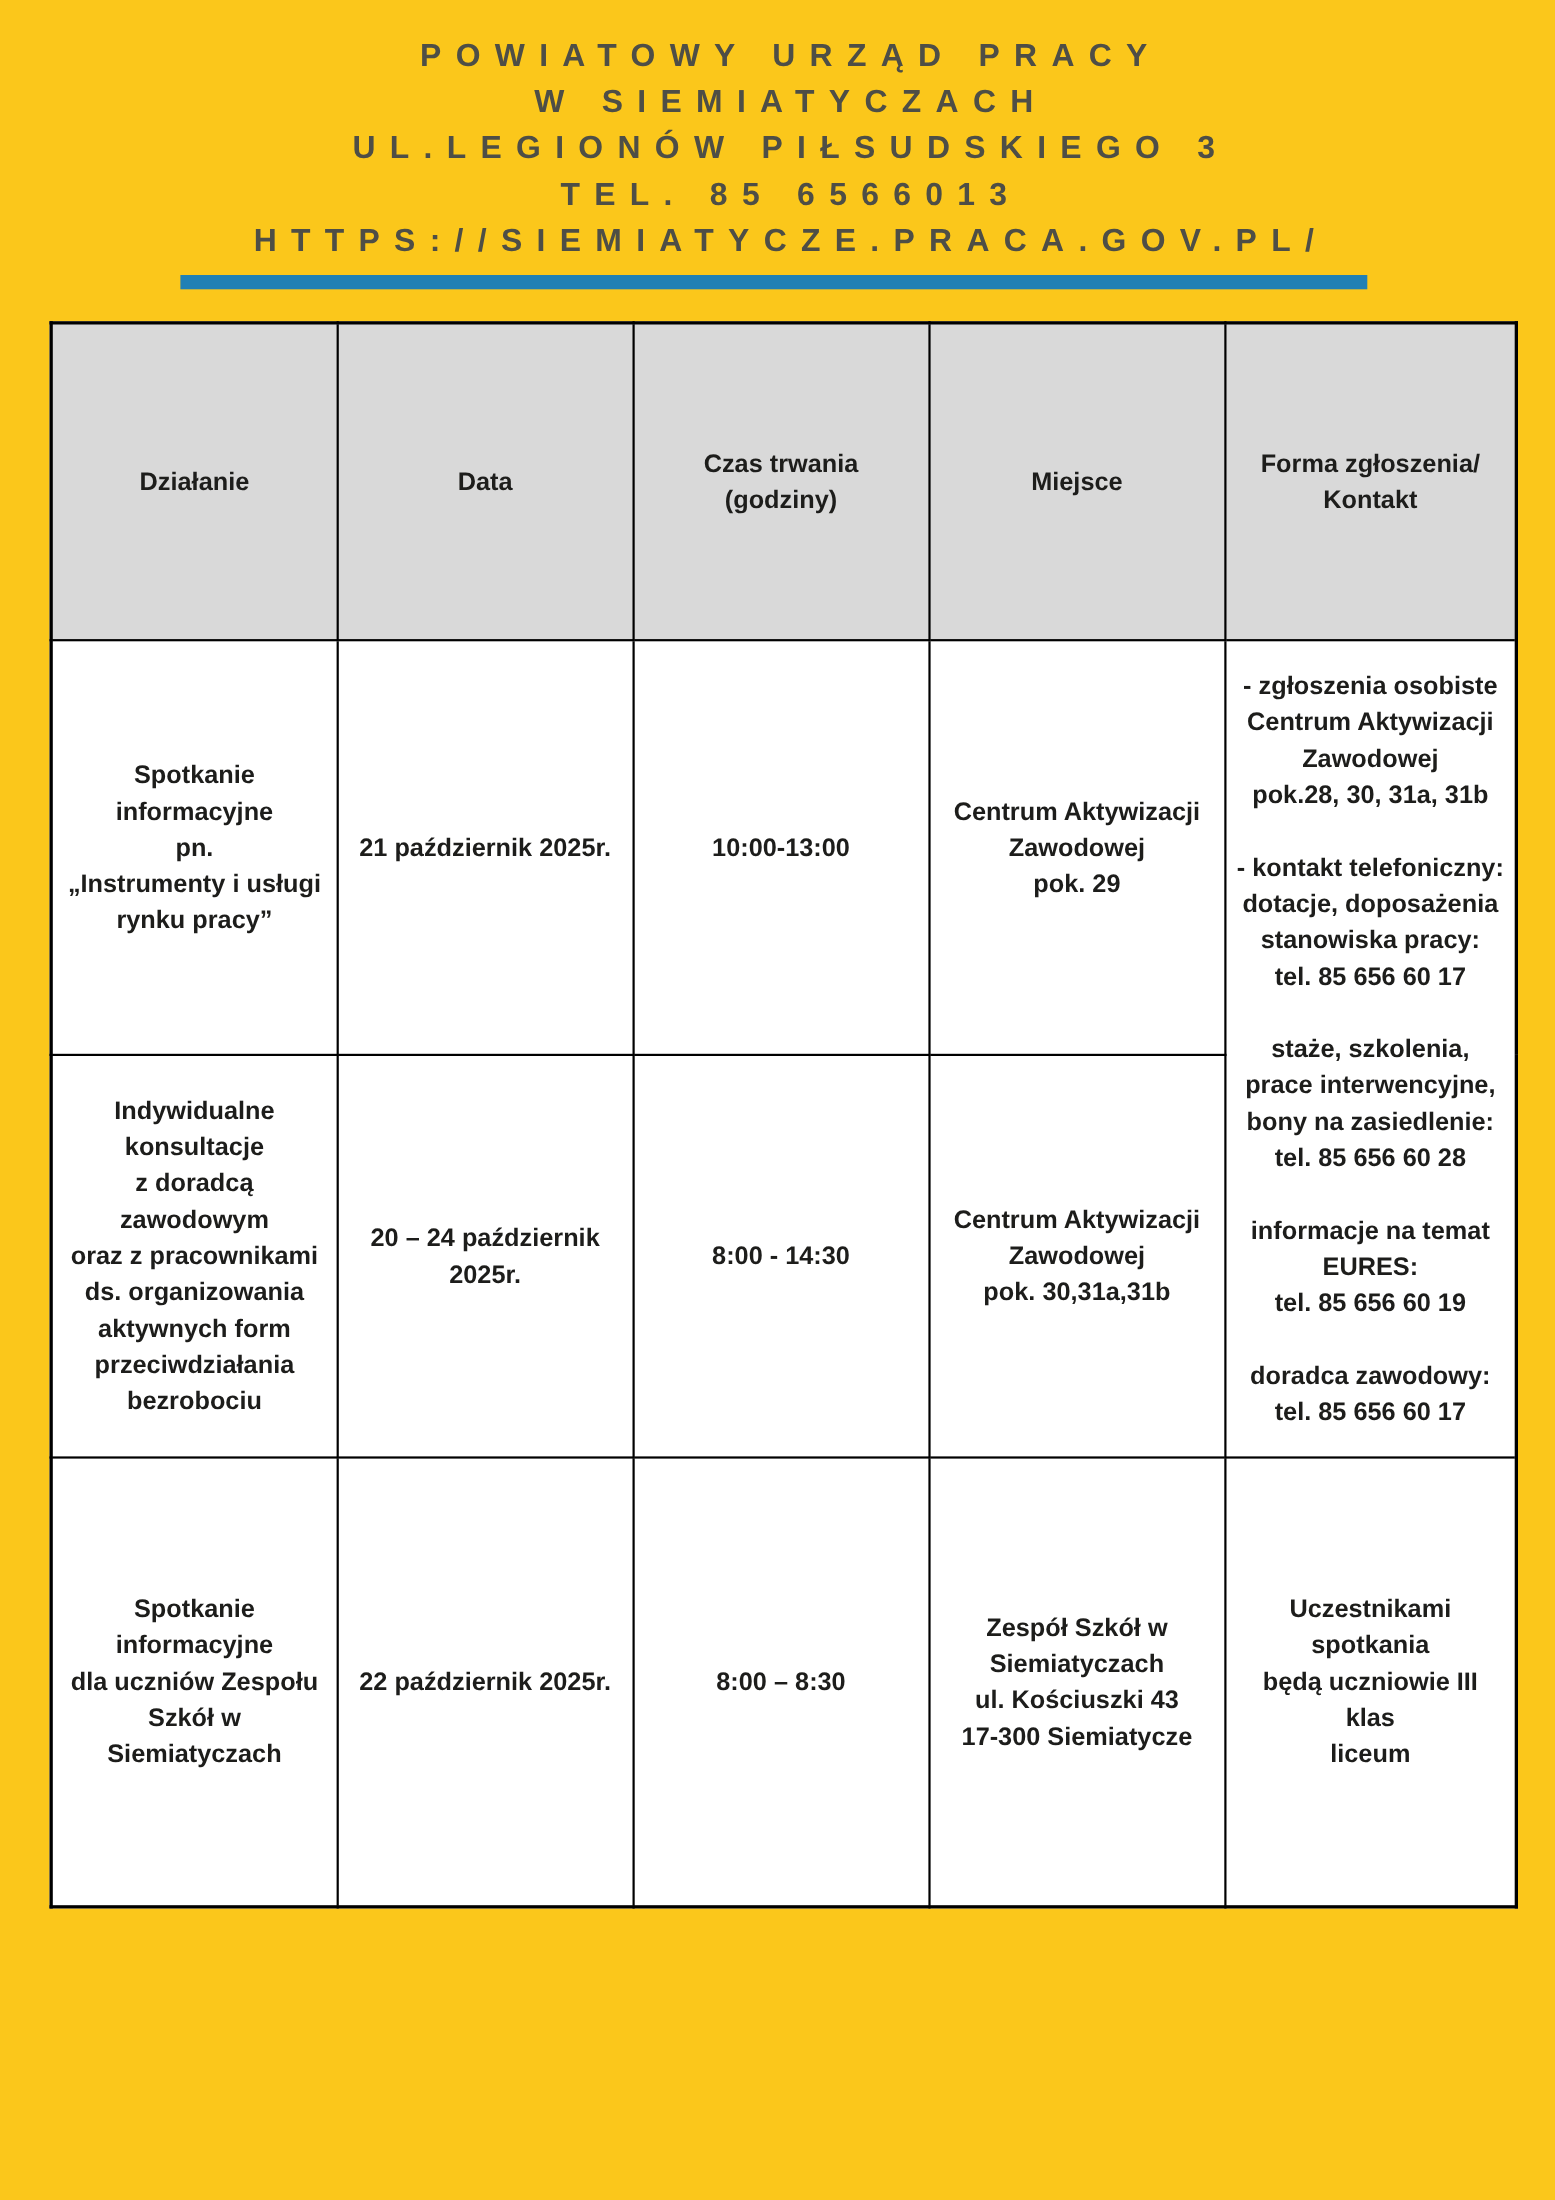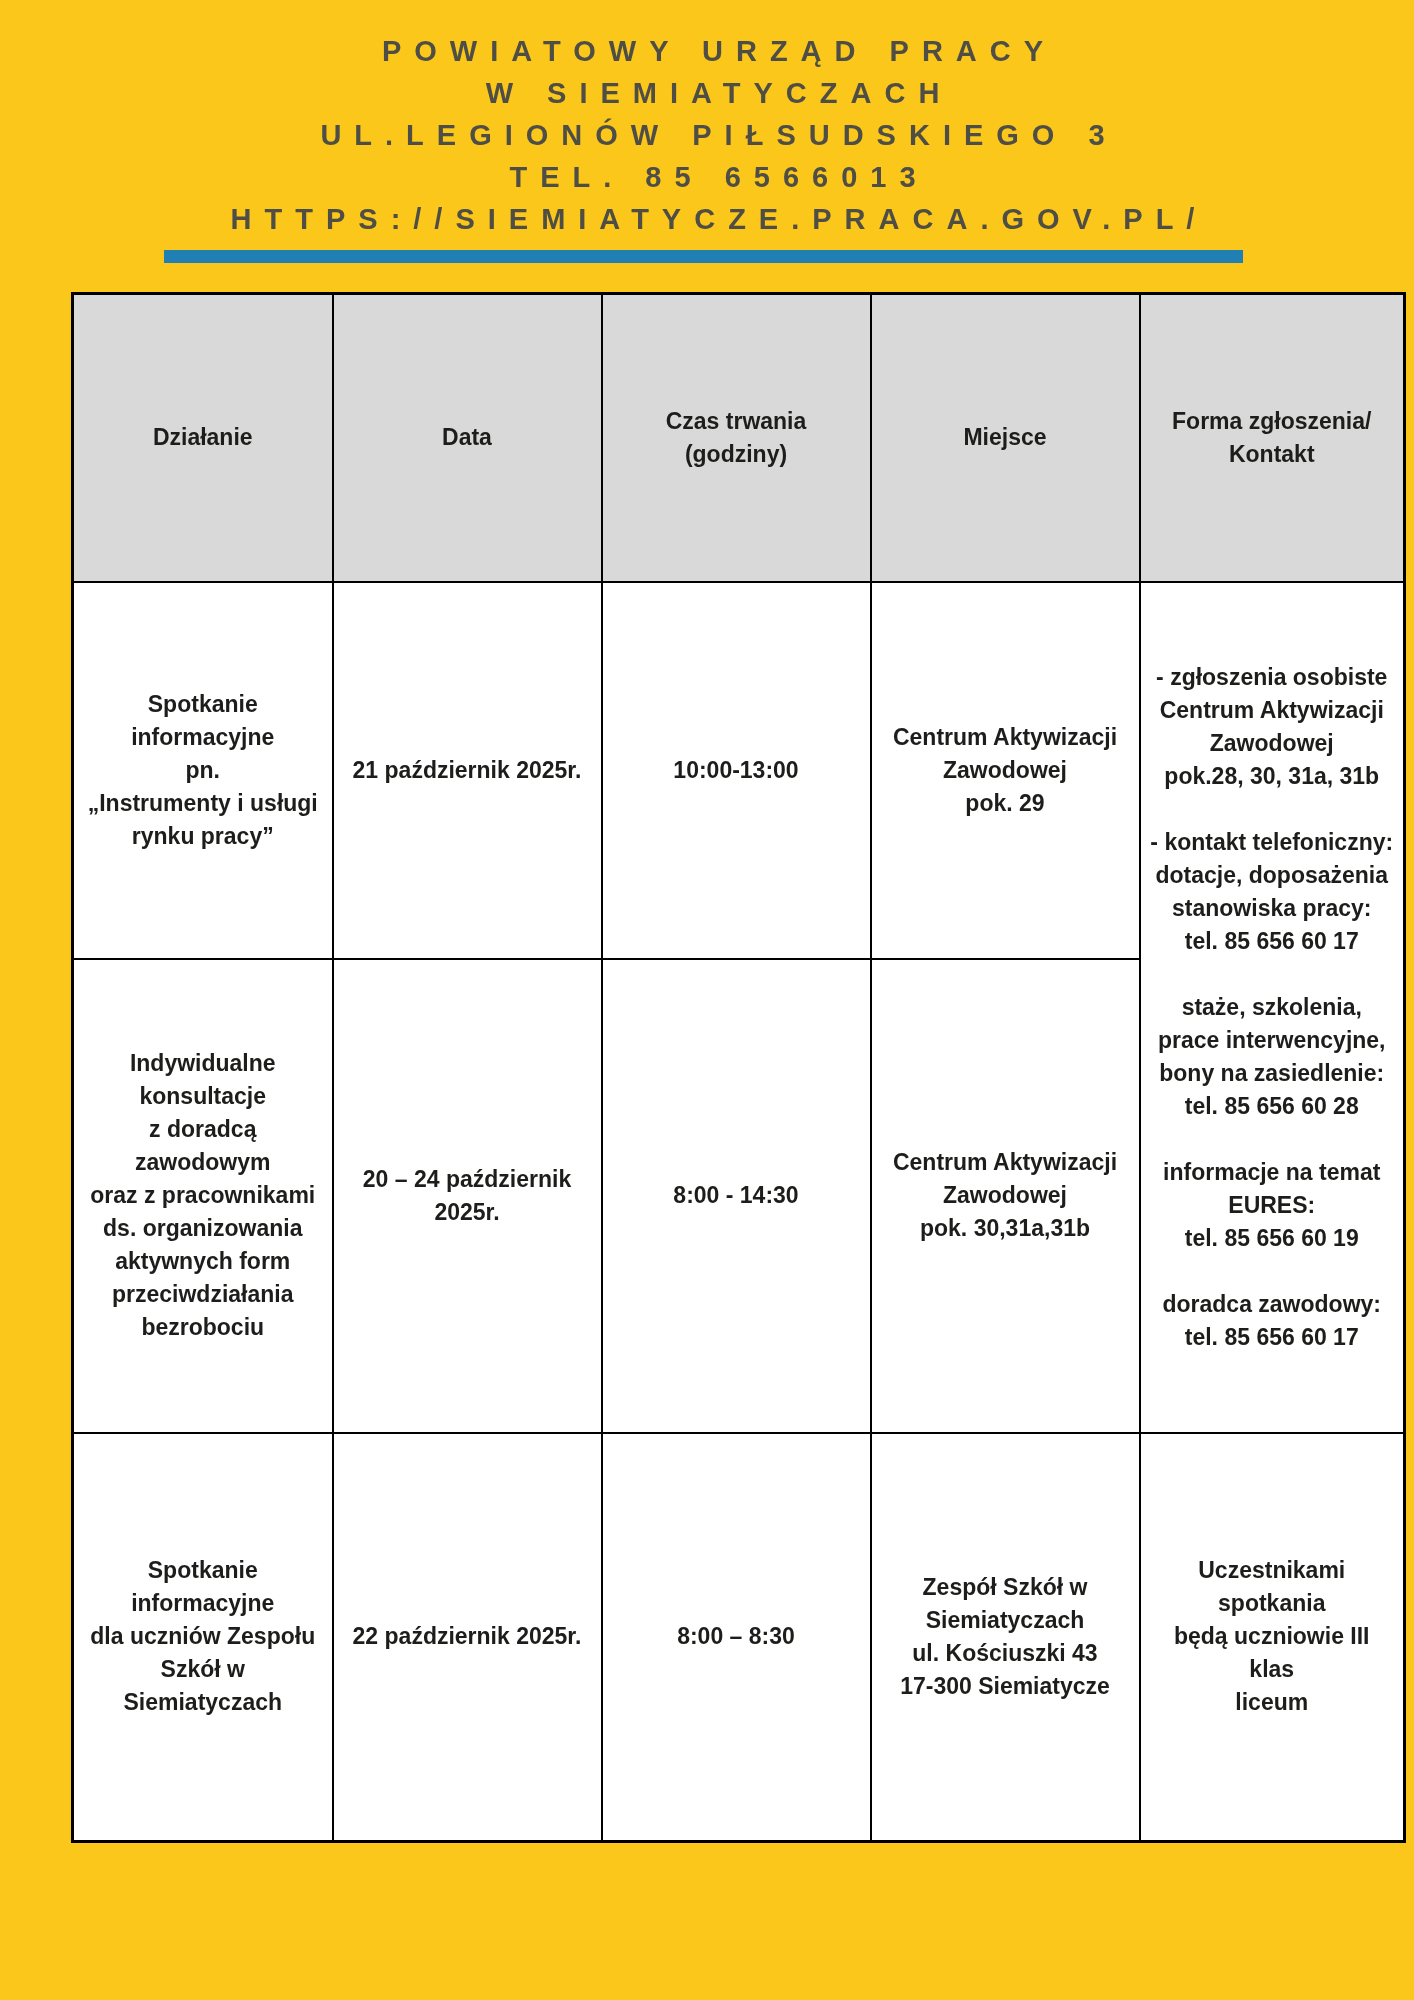--- a/index.html
+++ b/index.html
@@ -51,28 +51,28 @@
     border: 2px solid var(--border);
     text-align: center;
     vertical-align: middle;
     white-space: pre-line;
     color: var(--body-text);
     font-size: 23px;
     line-height: 33px;
     padding: 4px 8px;
     font-weight: 700;
   }
-  table.schedule { border: 3px solid var(--border); margin-left: 26px; }
+  table.schedule { border: 3px solid var(--border); }
   table.schedule tr.head th {
     background: var(--table-header-bg);
     font-weight: 700;
   }
   tr.head       { height: 288px; }
   tr.row-1      { height: 377px; }
-  tr.row-2      { height: 474px; }
+  tr.row-2      { height: 366px; }
   tr.row-3      { height: 409px; }
 </style>
 </head>
 <body>
 
 <div class="poster">
 
   <header class="poster-header">
     <div>POWIATOWY URZĄD PRACY</div>
     <div>W SIEMIATYCZACH</div>

